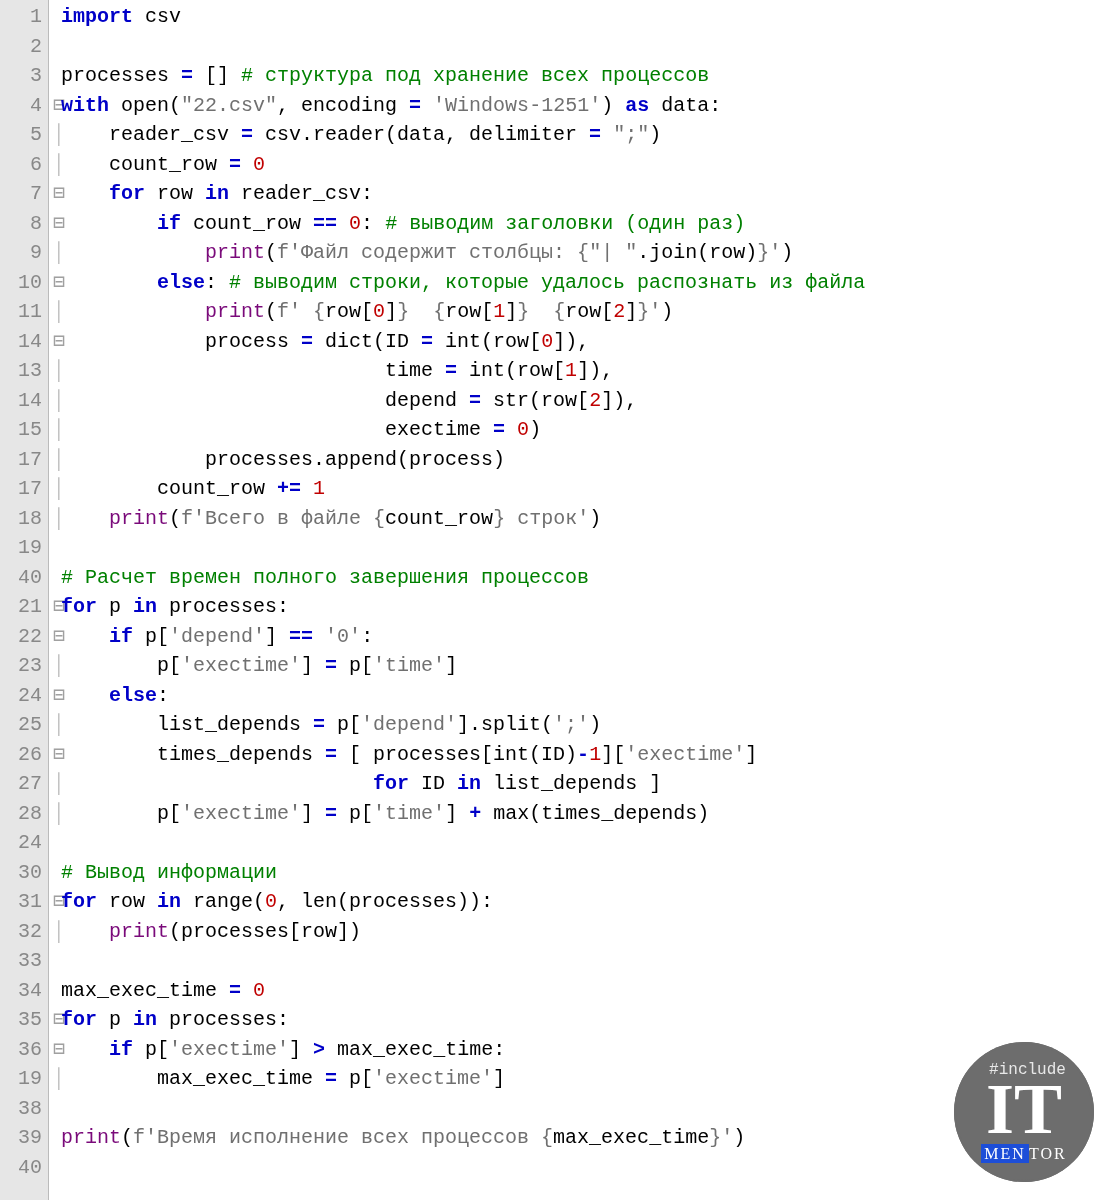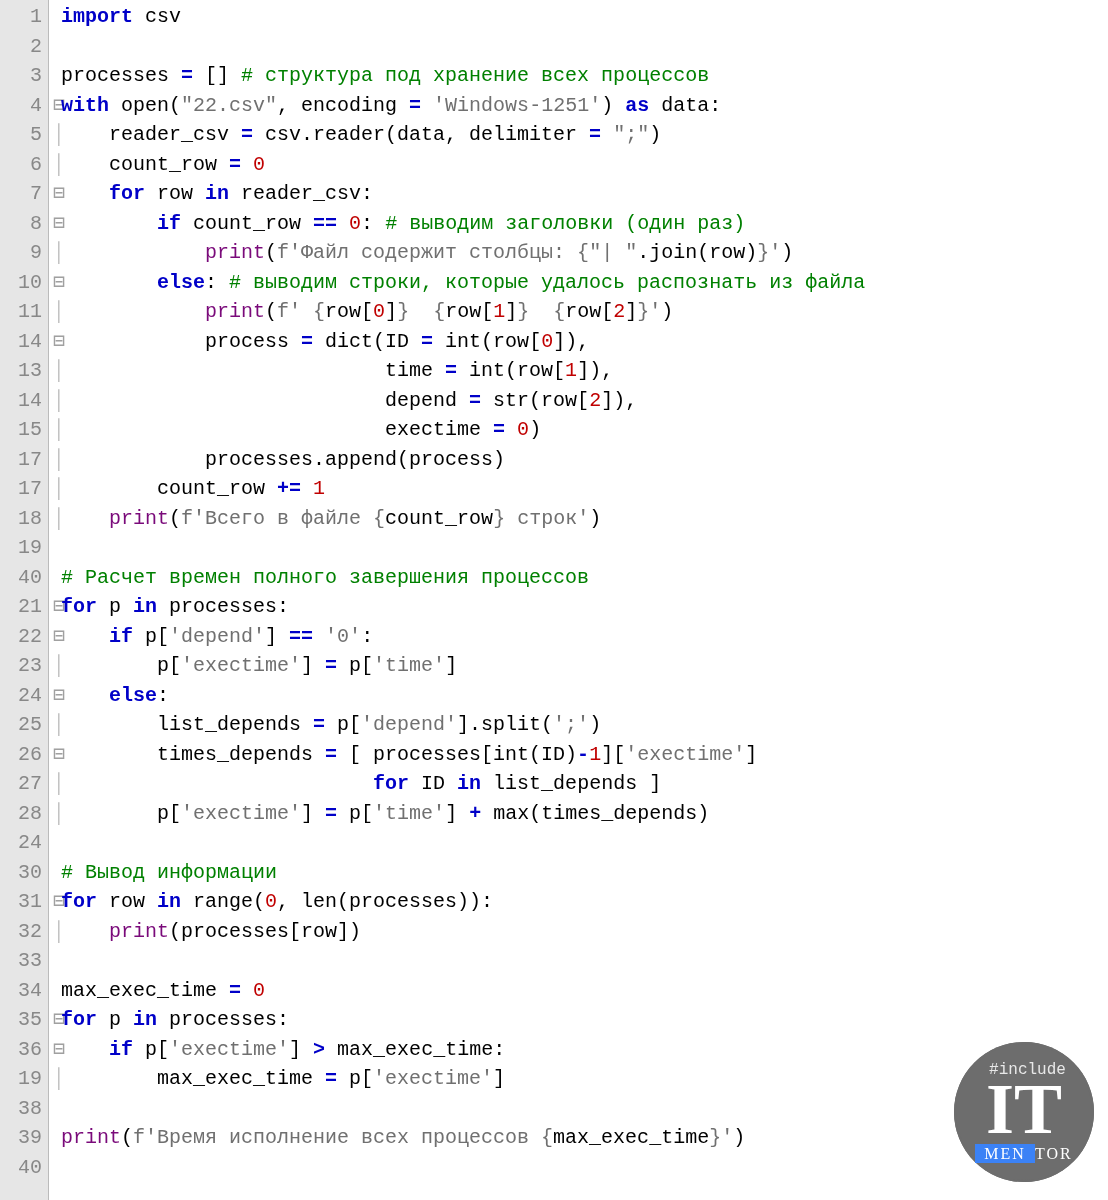--- a/index.html
+++ b/index.html
@@ -60,21 +60,21 @@
     display:flex;
     flex-direction:column;
     align-items:center;
     justify-content:center;
     font-family:Georgia,serif;
     box-shadow:0 0 0 2px #6d6d6d inset;
   }
   .logo .inc{font-family:"Courier New",monospace;font-size:16px;color:#e8e8e8;margin-bottom:-6px;margin-left:7px;}
   .logo .it{font-size:72px;font-weight:bold;line-height:60px;color:#fff;text-align:center;}
   .logo .ment{font-size:16px;letter-spacing:2px;}
-  .logo .ment .box{background:#3b82f6;color:#fff;padding:1px 9px;}
+  .logo .ment .box{background:#1d4ed8;color:#fff;padding:1px 3px;}
 </style>
 </head>
 <body>
 
 <div class="editor">
   <div class="gutter" id="gutter">
       <div>1</div>
       <div>2</div>
       <div>3</div>
       <div>4</div>

